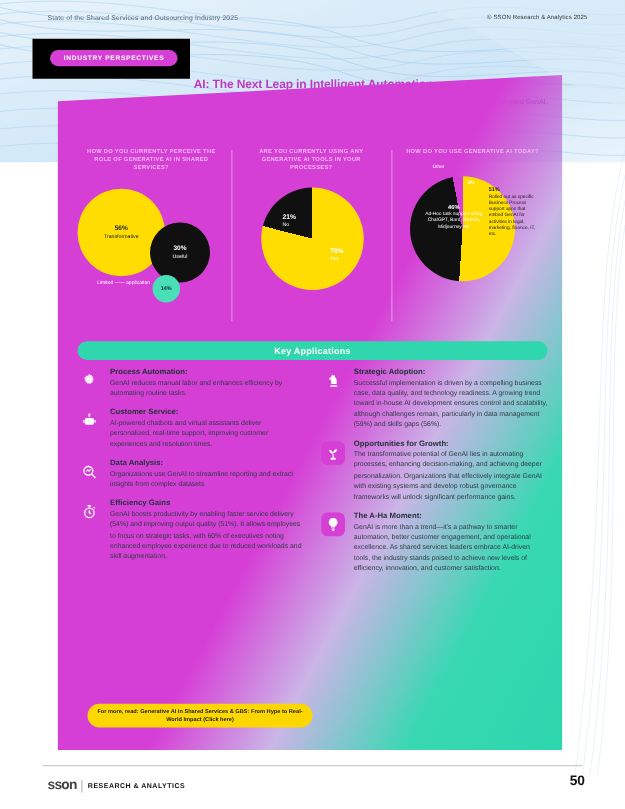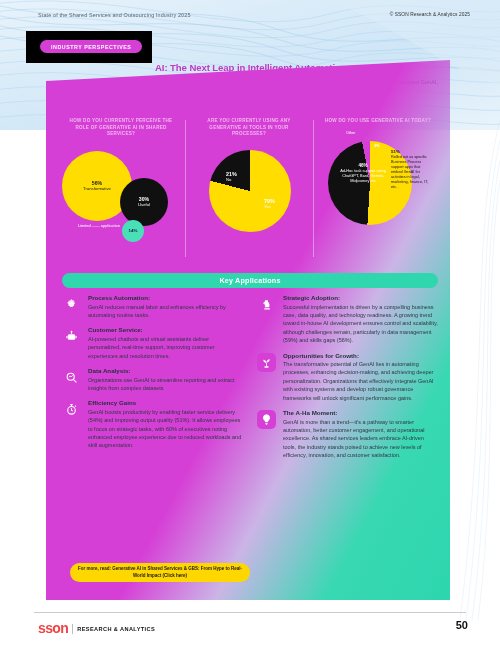--- a/index.html
+++ b/index.html
@@ -85,21 +85,21 @@
   .ip{font-size:5.5px;line-height:8.4px;color:#2b3a44;margin:0;}
 
   
   .cta{position:absolute;left:70px;top:563px;width:168px;height:19px;background:#ffd700;border-radius:10px;
        display:flex;align-items:center;justify-content:center;text-align:center;padding:0 6px;}
   .cta span{font-size:4.5px;font-weight:bold;color:#1a1a1a;line-height:6.4px;}
 
   
   .frule{position:absolute;left:34px;top:612px;width:432px;height:1px;background:#c9ccd1;}
   .logo{position:absolute;left:38px;top:622px;display:flex;align-items:center;gap:4px;}
-  .logo .mark{font-size:14px;font-weight:bold;color:#ef4444;letter-spacing:-.6px;line-height:13px;}
+  .logo .mark{font-size:11px;font-weight:bold;color:#404040;letter-spacing:-.6px;line-height:13px;}
   .logo .bar{width:1px;height:10px;background:#b9bdc2;}
   .logo .sub{font-size:5.6px;font-weight:bold;color:#111;letter-spacing:.4px;}
   .pageno{position:absolute;right:32px;top:619px;font-size:11px;font-weight:bold;color:#111;}
 </style>
 </head>
 <body>
 
 <div class="page">
 
   <div class="topwave">

